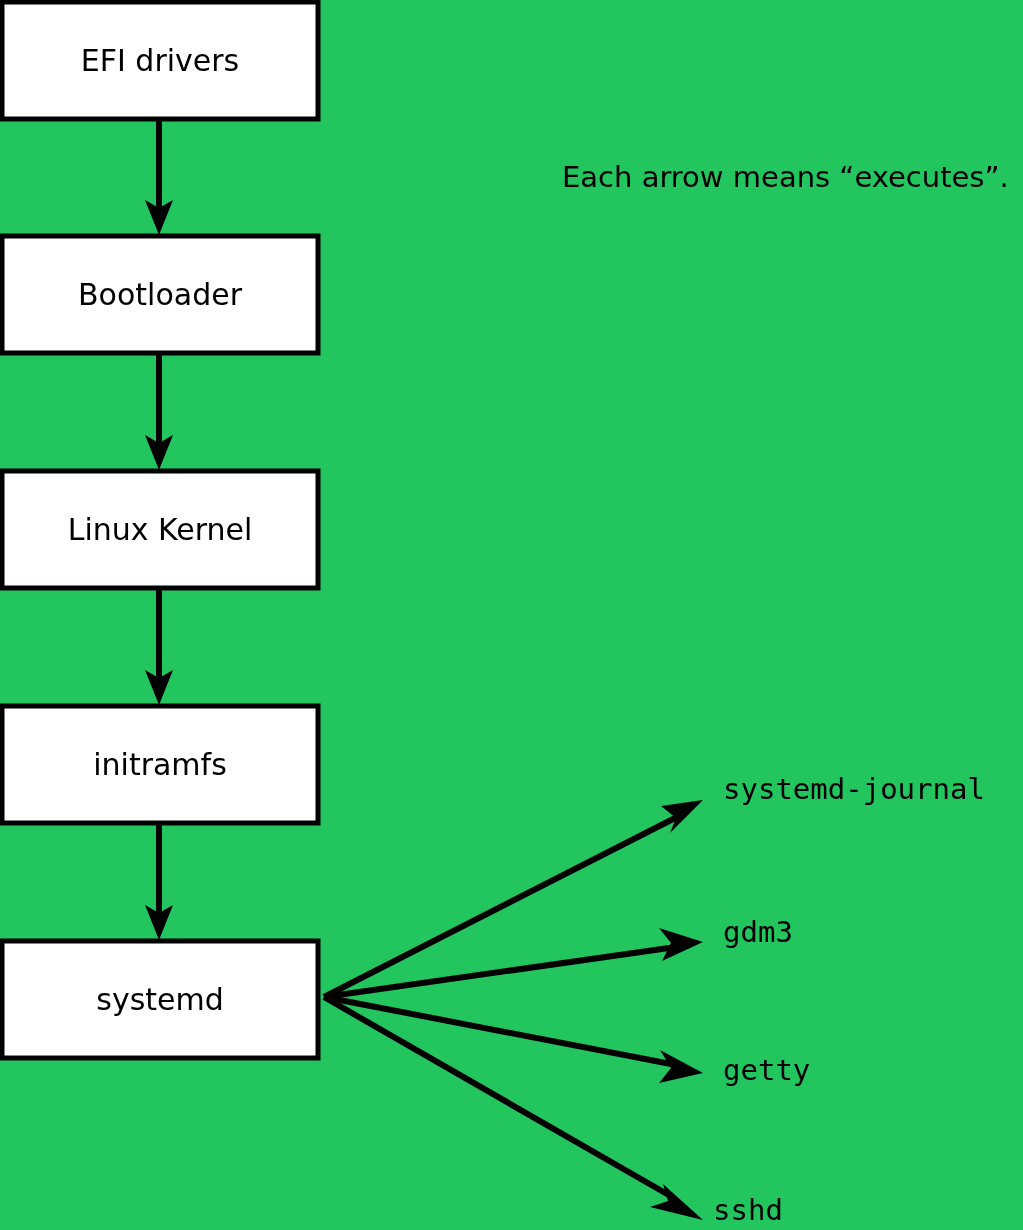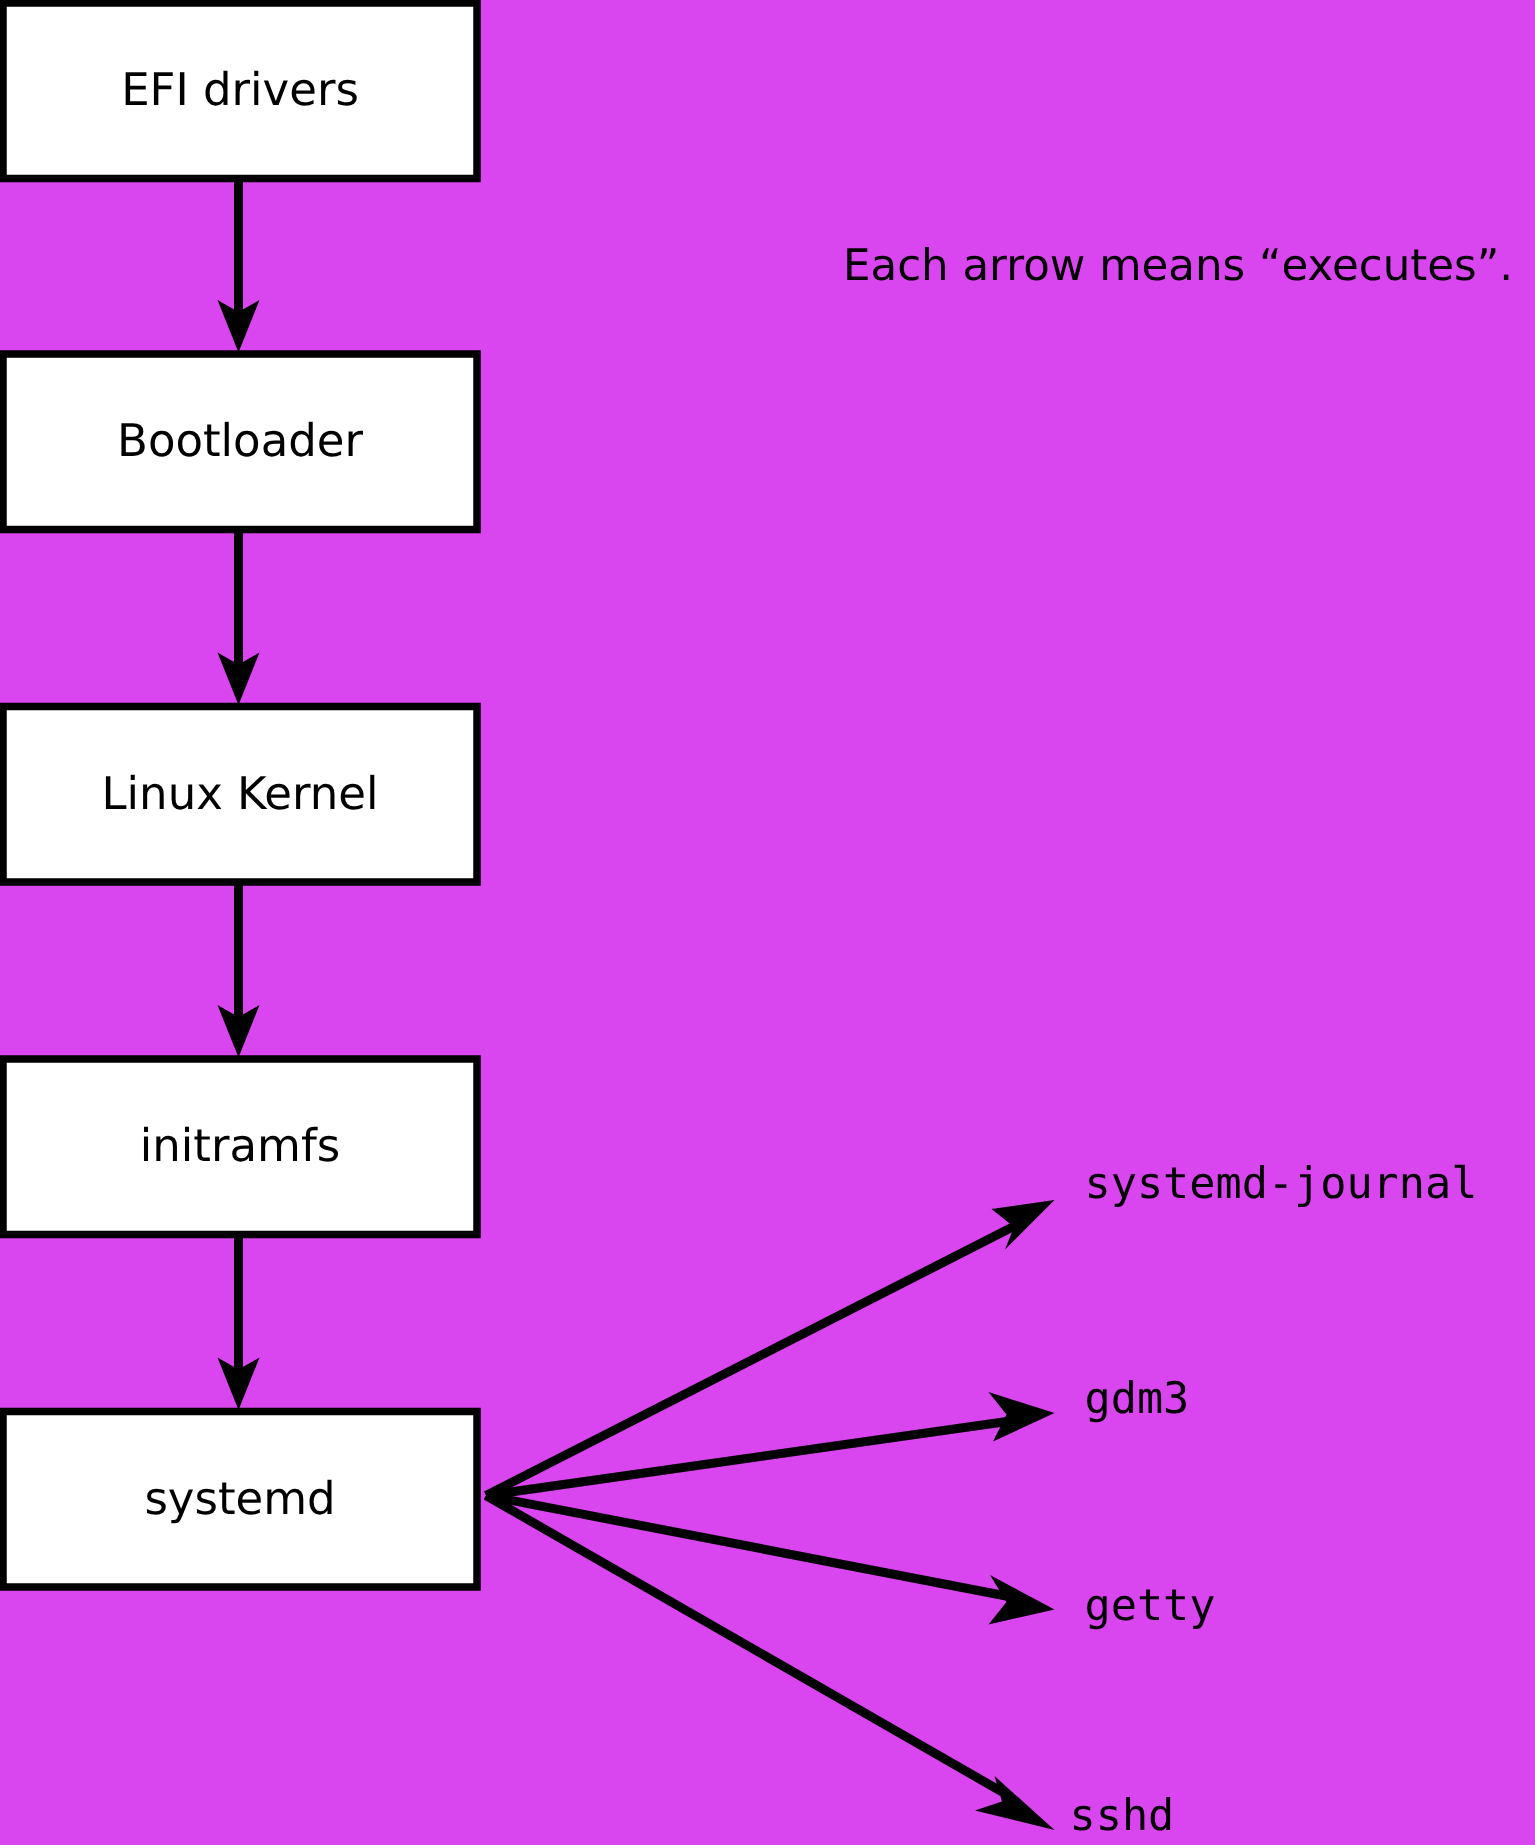--- a/index.html
+++ b/index.html
@@ -10,21 +10,21 @@
   body {
     width: 1023px;
     height: 1230px;
     overflow: hidden;
     font-family: "DejaVu Sans", sans-serif;
   }
   #diagram-root {
     position: relative;
     width: 1023px;
     height: 1230px;
-    background: #d946ef;
+    background: #22c55e;
   }
   svg.diagram-canvas {
     position: absolute;
     top: 0;
     left: 0;
     width: 1023px;
     height: 1230px;
     display: block;
   }
   .node-box-rect {

